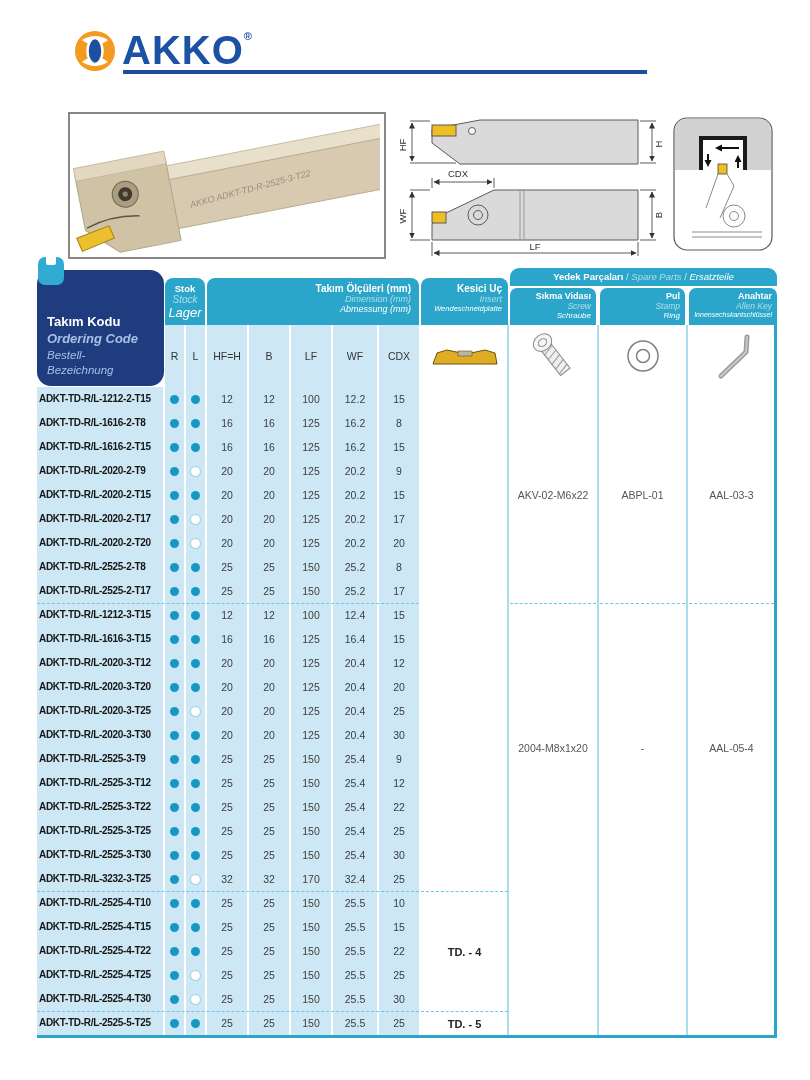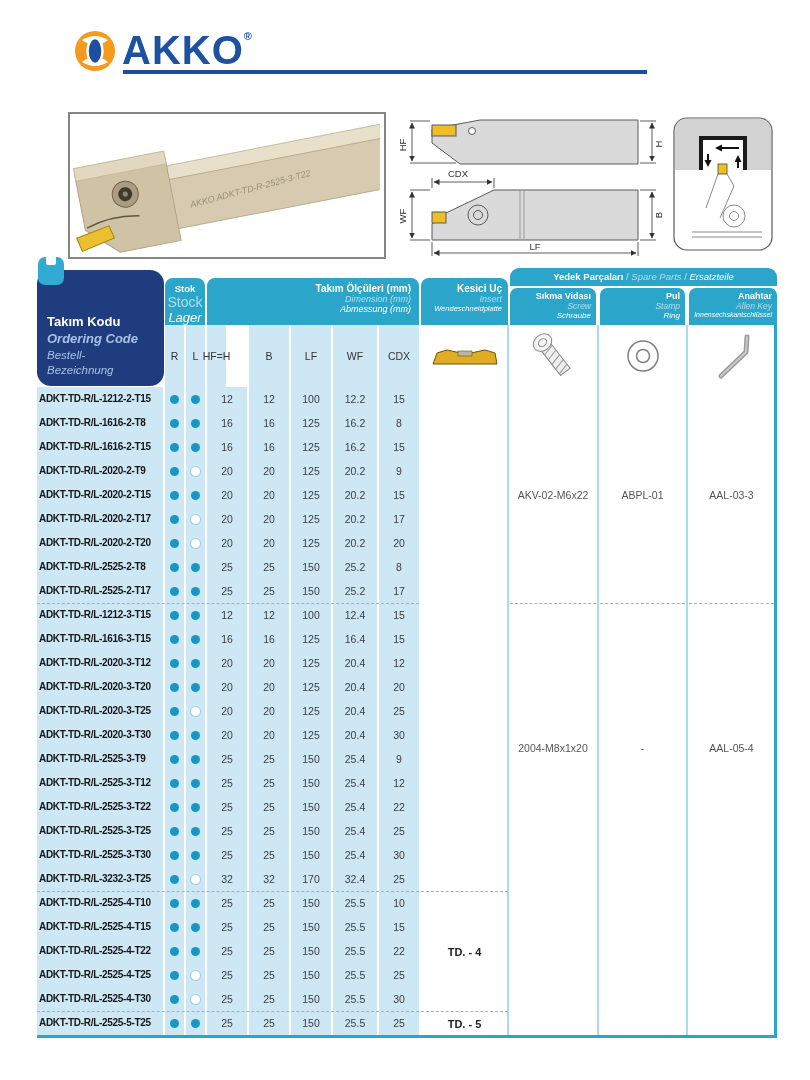--- a/index.html
+++ b/index.html
@@ -33,21 +33,21 @@
 
   .h-navy{position:absolute;left:0;top:4px;width:127px;height:116px;background:var(--navy);border-radius:14px;
           box-sizing:border-box;padding:44px 16px 0 10px;z-index:2;}
   .h-navy .t1{font-size:13px;font-weight:bold;color:#fff;line-height:1.3;}
   .h-navy .t2{font-size:13px;font-weight:bold;font-style:italic;color:#a9c0e6;line-height:1.3;}
   .h-navy .t3{font-size:11.5px;font-style:italic;color:#a9c0e6;line-height:1.35;}
 
   .h-teal{position:absolute;background:var(--teal);border-radius:8px 8px 0 0;box-sizing:border-box;color:#fff;}
   .h-stok{left:128px;top:12px;width:40px;height:47px;text-align:center;padding-top:5px;}
   .h-stok .s1{font-size:9.5px;font-weight:bold;}
-  .h-stok .s2{font-size:14px;color:rgba(255,255,255,.62);}
+  .h-stok .s2{font-size:10px;font-style:italic;color:rgba(255,255,255,.62);}
   .h-stok .s3{font-size:13px;font-style:italic;}
   .h-dims{left:170px;top:12px;width:212px;height:47px;text-align:right;padding:5px 8px 0 0;}
   .h-dims .s1{font-size:10px;font-weight:bold;}
   .h-dims .s2{font-size:9px;font-style:italic;color:rgba(255,255,255,.62);}
   .h-dims .s3{font-size:9px;font-style:italic;}
   .h-kesici{left:384px;top:12px;width:87px;height:47px;text-align:right;padding:5px 6px 0 0;}
   .h-kesici .s1{font-size:10px;font-weight:bold;}
   .h-kesici .s2{font-size:9px;font-style:italic;color:rgba(255,255,255,.62);}
   .h-kesici .s3{font-size:7.5px;font-style:italic;}
   .h-yedek{position:absolute;left:473px;top:2px;width:267px;height:18px;background:var(--teal);border-radius:9px 9px 0 0;
@@ -61,21 +61,21 @@
   .h-sub .s2{font-size:8.5px;font-style:italic;color:rgba(255,255,255,.62);}
   .h-sub .s3{font-size:8px;font-style:italic;}
   .h-screw{left:473px;width:86px;}
   .h-pul{left:563px;width:85px;}
   .h-key{left:652px;width:88px;}
   .h-key .s3{font-size:7px;}
 
   .stripe{position:absolute;top:59px;height:62px;background:var(--stripe);display:flex;align-items:center;justify-content:center;
           font-size:10.5px;color:#333;}
   .st-r{left:128px;width:19px;} .st-l{left:149px;width:19px;}
-  .st-hf{left:170px;width:19px;} .st-b{left:212px;width:40px;} .st-lf{left:254px;width:40px;}
+  .st-hf{left:170px;width:40px;} .st-b{left:212px;width:40px;} .st-lf{left:254px;width:40px;}
   .st-wf{left:296px;width:44px;} .st-cdx{left:342px;width:40px;}
 
   .icon-cell{position:absolute;top:59px;height:62px;display:flex;align-items:center;justify-content:center;}
   .ic-kesici{left:384px;width:87px;} .ic-screw{left:473px;width:86px;}
   .ic-pul{left:563px;width:85px;} .ic-key{left:652px;width:86px;}
 
   .vline{position:absolute;top:59px;height:713px;width:2px;background:var(--colline);}
   .v1{left:470px;} .v2{left:560px;} .v3{left:649px;}
   .vright{position:absolute;left:737px;top:59px;height:713px;width:3px;background:var(--teal);}
   .hbottom{position:absolute;left:0;top:769px;width:740px;height:3px;background:var(--teal);}

